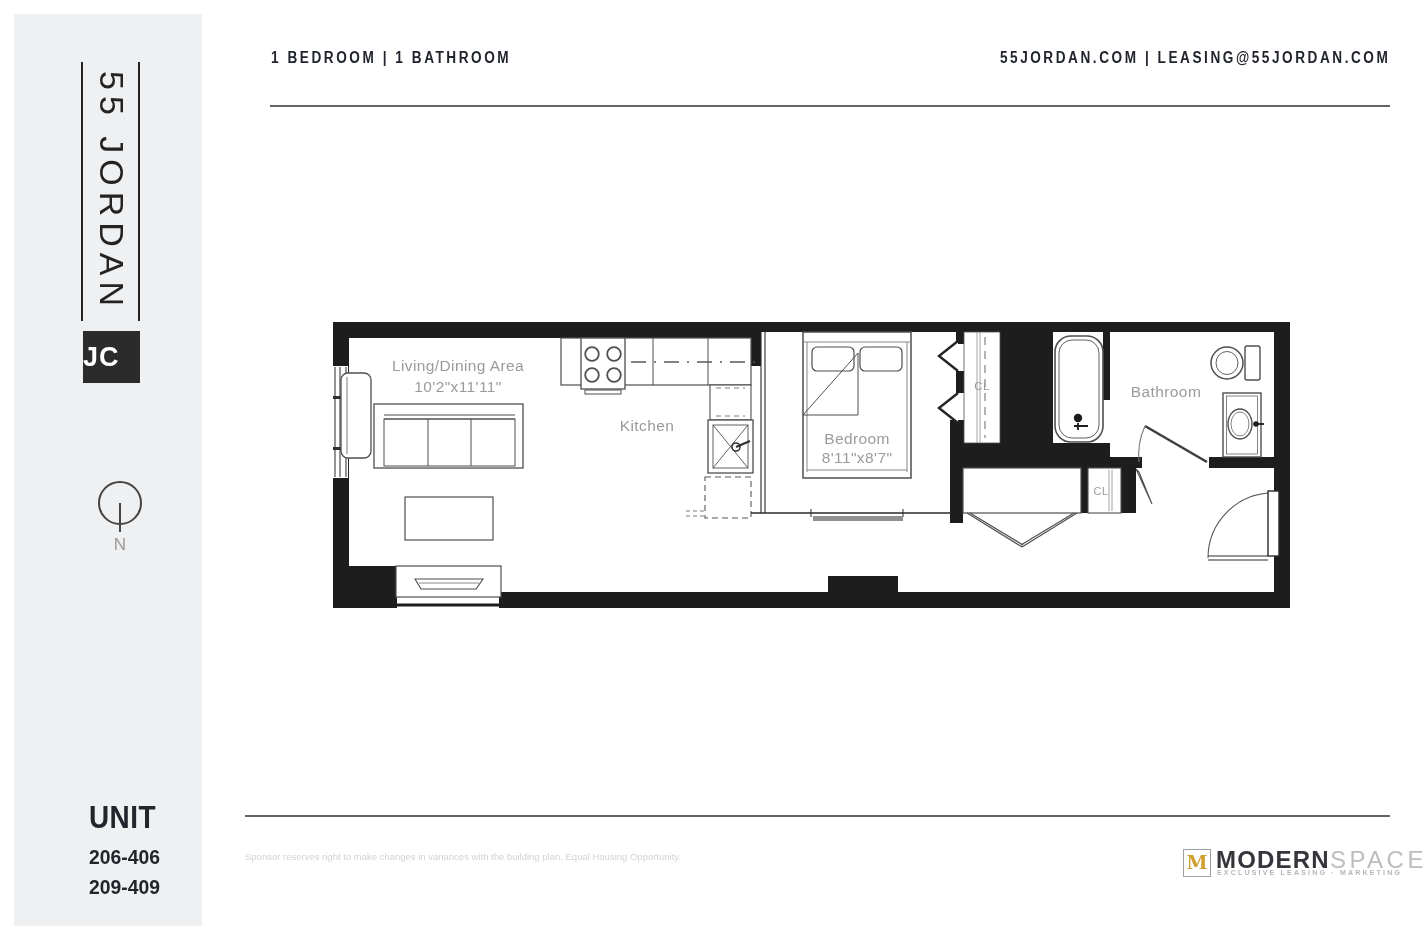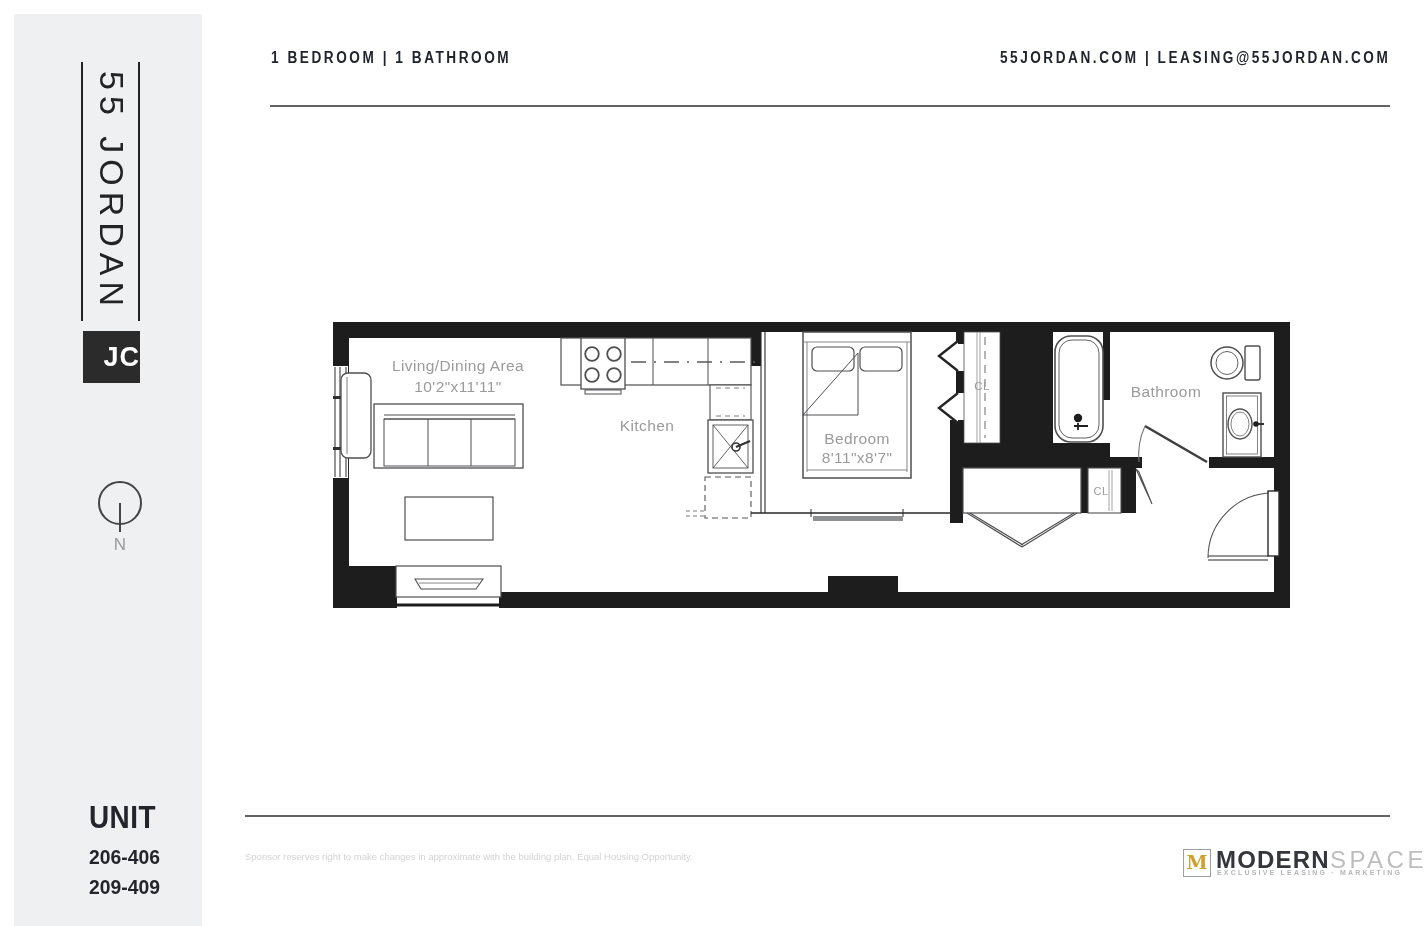--- a/index.html
+++ b/index.html
@@ -7,21 +7,21 @@
   #page{position:relative;width:1426px;height:926px;background:#ffffff;overflow:hidden;}
 
   
   .sidebar{position:absolute;left:14px;top:14px;width:188px;height:912px;background:#eff0f2;}
   .logo-line{position:absolute;width:2px;height:259px;top:48px;background:#232323;}
   .logo-line.l{left:67px}.logo-line.r{left:124px}
   .logo-text{position:absolute;left:126px;top:48px;width:259px;height:57px;
     transform:rotate(90deg);transform-origin:0 0;font-size:34px;font-weight:300;
     letter-spacing:6px;color:#232323;text-align:center;line-height:56px;white-space:nowrap;}
   .jc-badge{position:absolute;left:69px;top:317px;width:57px;height:52px;background:#2b2b2b;
-    color:#fff;font-weight:700;font-size:27px;text-align:right;line-height:52px;letter-spacing:1px;}
+    color:#fff;font-weight:700;font-size:27px;text-align:left;line-height:52px;letter-spacing:1px;}
   .compass{position:absolute;left:82px;top:466px;}
   .unit-head{position:absolute;left:75px;top:786px;font-size:31px;font-weight:700;color:#22252b;
     transform:scaleX(.9);transform-origin:left center;letter-spacing:0.5px;}
   .unit-nums{position:absolute;left:75px;top:828px;font-size:21px;font-weight:700;color:#22252b;
     line-height:30px;transform:scaleX(.92);transform-origin:left center;}
 
   
   .hdr-left{position:absolute;left:271px;top:49px;font-size:16px;font-weight:700;color:#20242c;
     letter-spacing:3px;transform:scaleX(.85);transform-origin:left center;white-space:nowrap;}
   .hdr-right{position:absolute;right:36px;top:49px;font-size:16px;font-weight:700;color:#20242c;
@@ -222,21 +222,21 @@
     <g>
       <path d="M875,236 H935 M875,240 H935" stroke="#2a2a2a" stroke-width="1.2"></path>
       <path d="M875,238 A65,65 0 0 1 940,173" stroke="#555" stroke-width="1.1" fill="none"></path>
       <rect x="935" y="171" width="11" height="65" fill="#fff" stroke="#2a2a2a" stroke-width="1.4"></rect>
     </g>
   </svg>
   </div>
 
   <div class="rule-bottom"></div>
   <div class="disclaimer">
-    <div>Sponsor reserves right to make changes in approximate with the building plan. Equal Housing Opportunity.</div>
+    <div>Sponsor reserves right to make changes in variances with the building plan. Equal Housing Opportunity.</div>
   </div>
   <div class="brand-box">
     <div class="brand-m">M</div>
   </div>
   <div class="brand-name">
     <span class="bold">MODERN</span><span class="light">SPACES</span>
   </div>
   <div class="brand-tag">EXCLUSIVE LEASING · MARKETING</div>
 
 </div>

